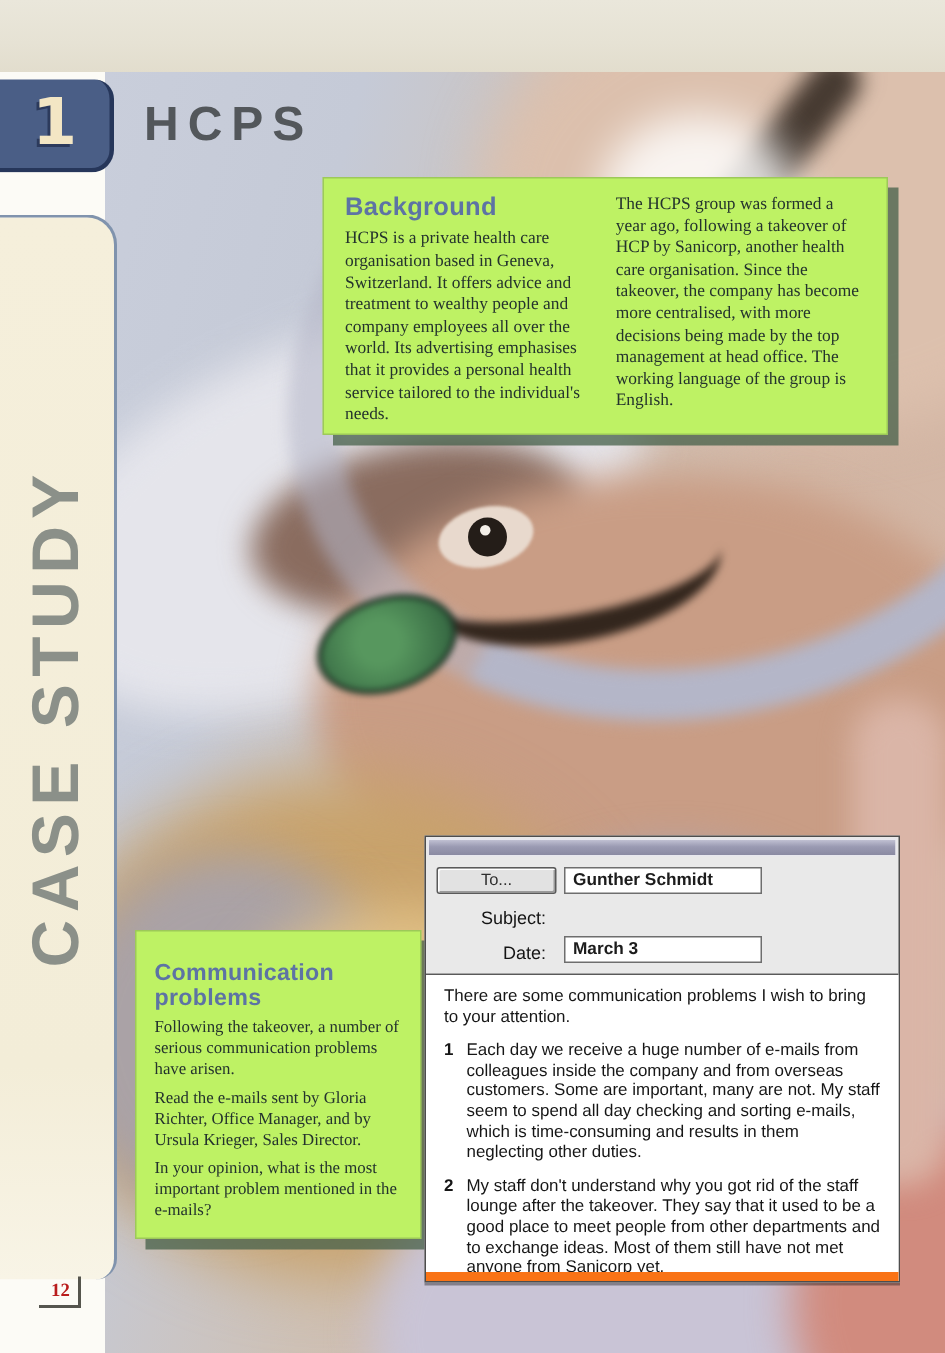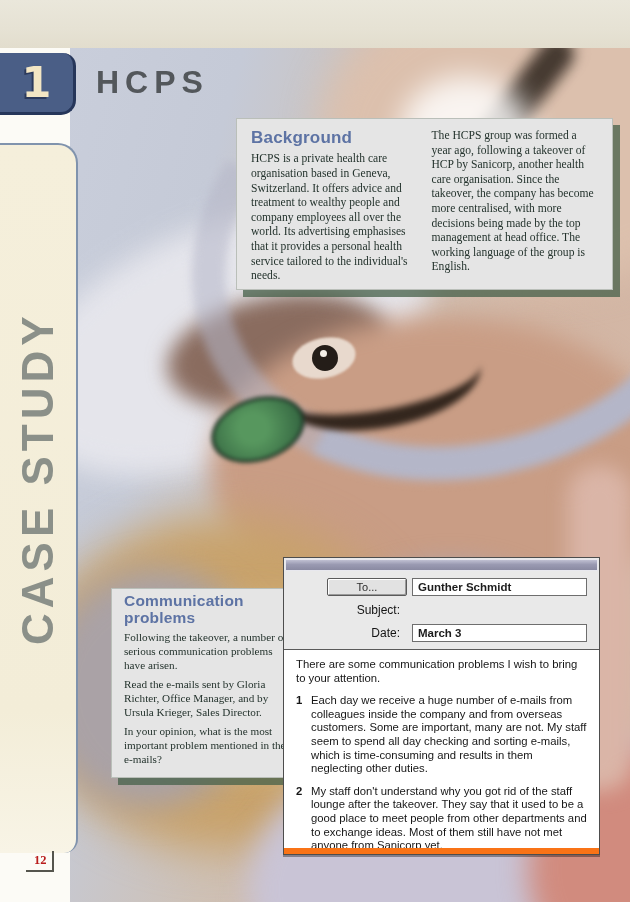--- a/index.html
+++ b/index.html
@@ -73,70 +73,69 @@
     position:absolute; left:50%; top:18px; height:482px;
     transform:translateX(-50%) rotate(180deg);
     writing-mode:vertical-rl;
     font-weight:bold; font-size:44px; letter-spacing:5px;
     color:#8b9089; white-space:nowrap;
   }
 
   
   .green-box {
     position:absolute; z-index:5;
-    background:#e5e5e5;
+    background:#bef264;
     box-shadow:7px 7px 0 rgba(70,96,74,.75);
     border:1px solid rgba(60,80,55,.25);
-    margin-left:21px;
   }
   .green-heading {
     font-weight:bold; color:#5d73a4; line-height:1.08; letter-spacing:.2px;
   }
   .serif-text {
     font-family:"Liberation Serif", serif; color:#24332d;
   }
 
   .background-box { left:215px; top:118px; width:377px; height:172px; padding:10px 13px 10px 14px; }
   .background-box .green-heading { font-size:17px; margin-bottom:5px; }
   .background-cols { display:flex; gap:13px; }
   .background-cols .col { width:172px; font-size:11.6px; line-height:14.6px; }
 
-  .comm-box { left:90px; top:588px; width:191px; padding:4px 11px 10px 12px; }
+  .comm-box { left:90px; top:620px; width:191px; padding:20px 11px 10px 12px; }
   .comm-box .green-heading { font-size:15.5px; margin-bottom:5px; }
   .comm-box p { font-size:11.2px; line-height:13.9px; margin-bottom:5px; }
   .comm-box p:last-child { margin-bottom:0; }
 
   
   .email-window {
     position:absolute; left:283px; top:557px; width:317px; height:298px; z-index:5;
     background:#e9e9e9; border:1px solid #4d4d4d;
     display:flex; flex-direction:column;
     box-shadow:0 2px 0 rgba(0,0,0,.35);
   }
   .email-titlebar {
     height:12px; margin:1px; flex:0 0 auto;
     background:linear-gradient(180deg,#c0c0d2 0%, #9a9ab2 45%, #8a8aa2 100%);
     border:1px solid #e8e8ee;
   }
   .email-form { flex:0 0 auto; padding:6px 0 7px 7px; }
-  .form-row { display:flex; align-items:center; margin-bottom:5px; height:18px;margin-left:36px; }
+  .form-row { display:flex; align-items:flex-end; margin-bottom:5px; height:18px; }
   .form-row:last-child { margin-bottom:0; }
   .fbtn {
     width:80px; height:18px; margin-right:5px; flex:0 0 auto;
     background:#e2e2e2; border:1px solid #5a5a5a; border-radius:2px;
     box-shadow:inset 1px 1px 0 #ffffff, inset -1px -1px 0 #9a9a9a;
     font-size:11px; color:#2e2e2e; text-align:center; line-height:16px;
     cursor:default;
   }
   .flabel {
     width:80px; margin-right:5px; flex:0 0 auto;
     font-size:12px; color:#141414; text-align:right; padding-right:7px;
   }
   .ffield {
-    width:175px; height:18px; flex:0 0 auto;
+    width:132px; height:18px; flex:0 0 auto;
     background:#ffffff; border:1px solid #6e6e6e;
     font-size:11.5px; font-weight:600; color:#1c1c1c;
     padding:1px 0 0 5px; line-height:15px; overflow:hidden; white-space:nowrap;
   }
   .email-body {
     flex:1 1 auto; background:#ffffff;
     border-top:1px solid #5a5a5a; border-bottom:6px solid #f97316;
     padding:8px 12px 6px 12px; overflow:hidden;
     font-size:11.3px; line-height:13.6px; color:#161616;
   }

